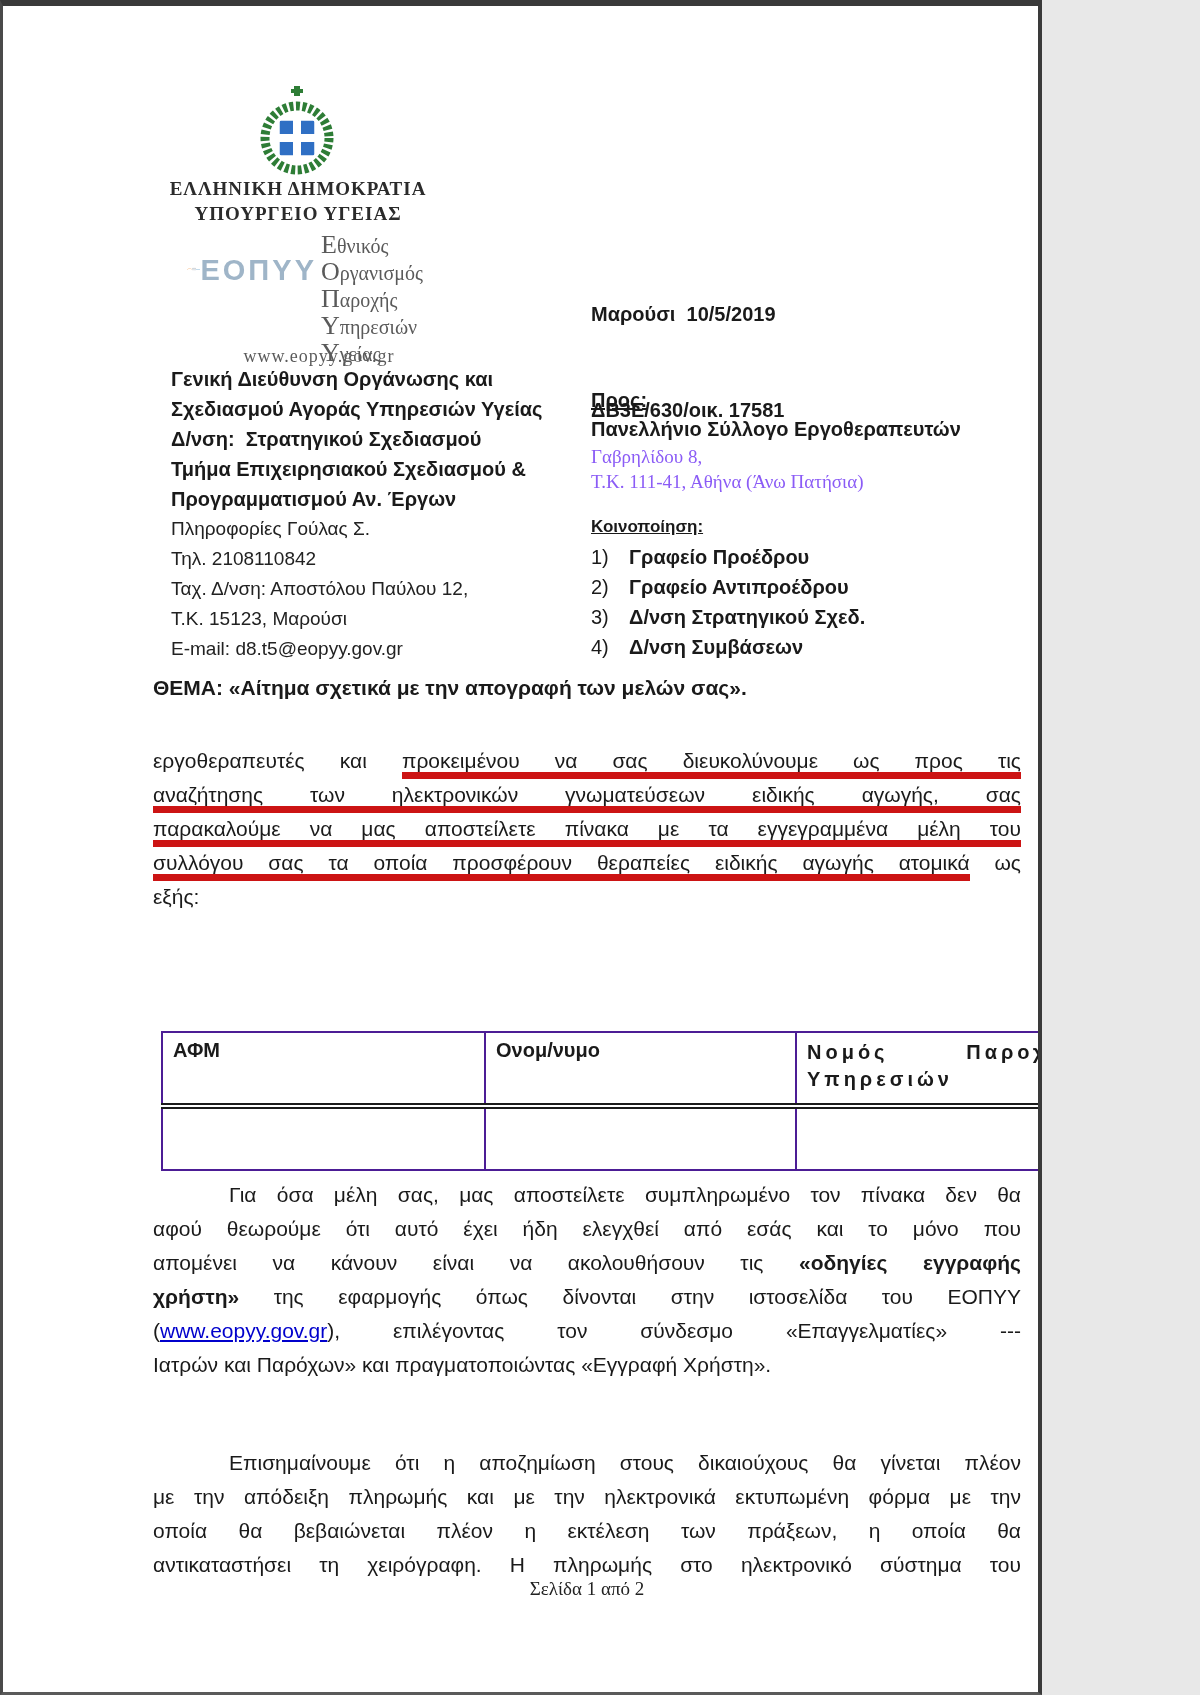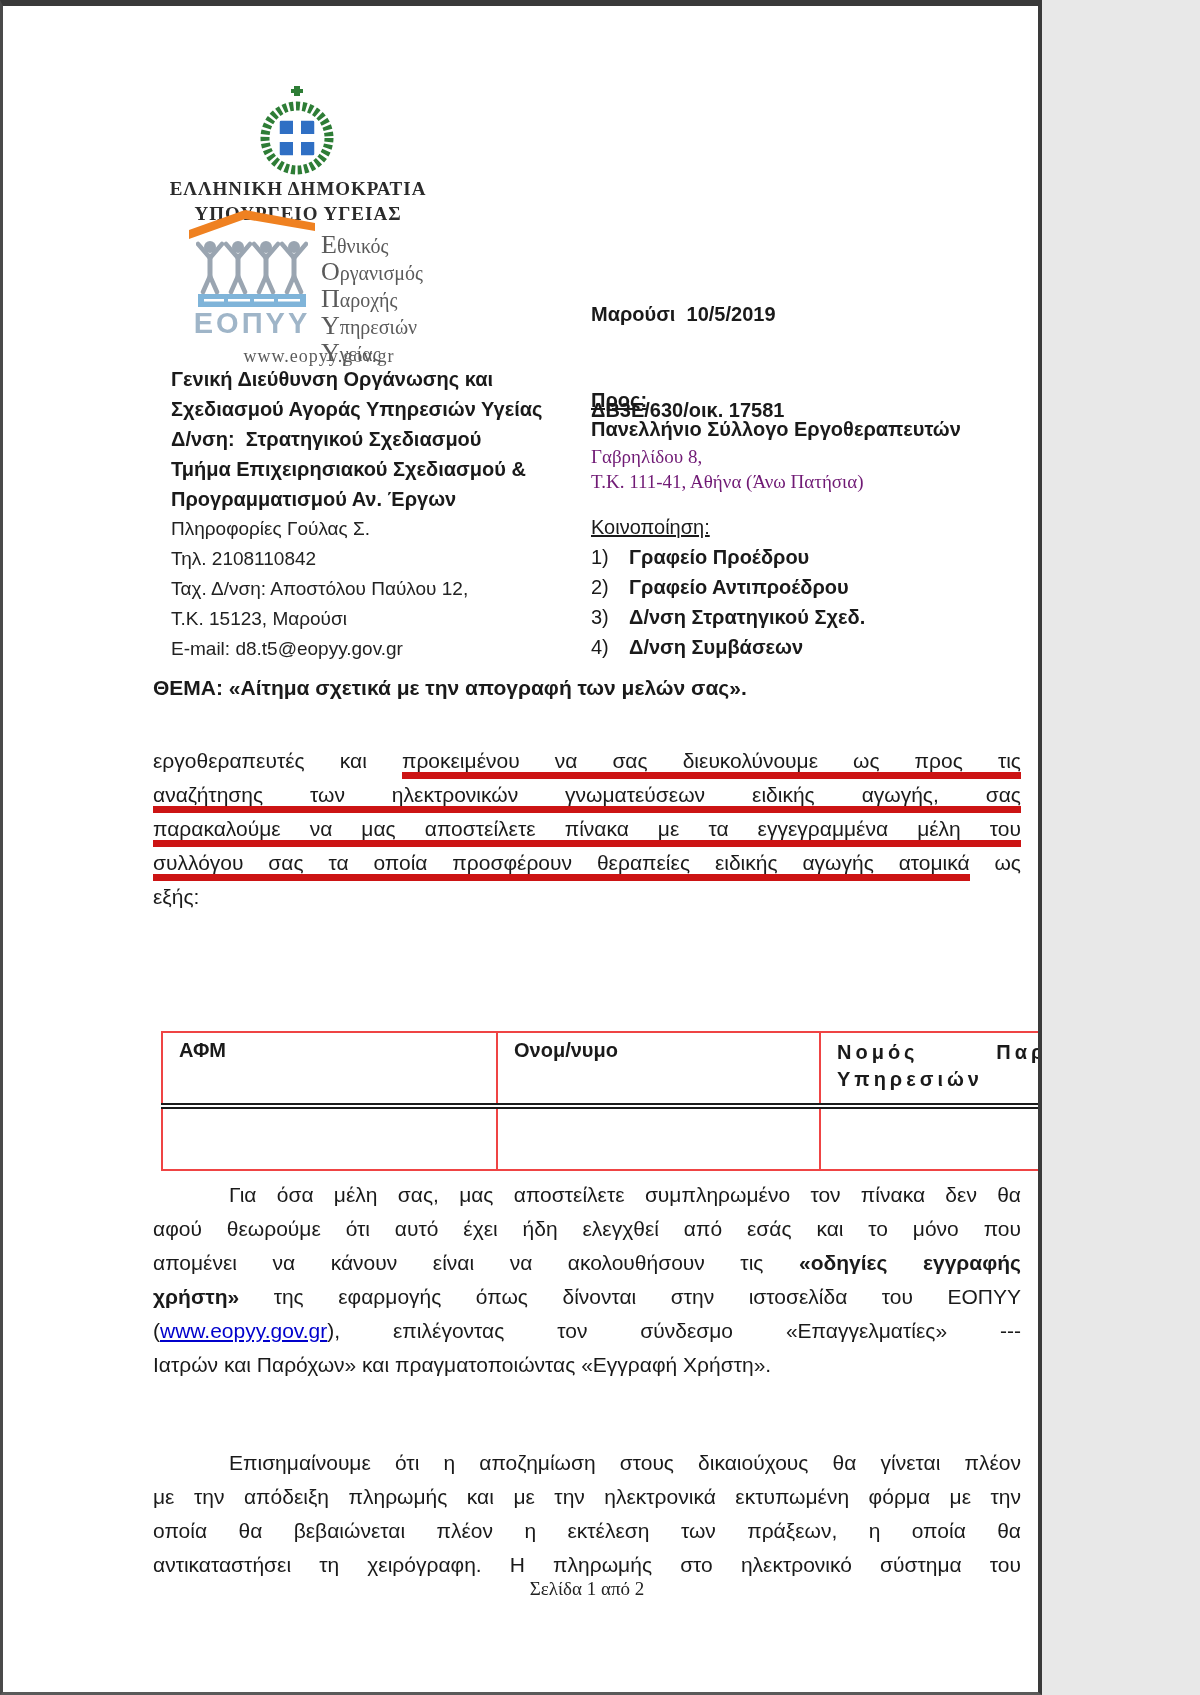--- a/index.html
+++ b/index.html
@@ -20,61 +20,61 @@
 
   
   .emblem{left:250px;top:80px;width:88px;height:96px;}
 
   
   .ministry{left:140px;top:170px;width:310px;text-align:center;
     font-family:"Liberation Serif","DejaVu Serif",serif;
     font-weight:bold;font-size:19px;line-height:25px;color:#2b2b2b;letter-spacing:1px;}
 
   
-  .logo-graphic{left:184px;top:204px;width:130px;display:flex;flex-direction:column;align-items:center;}
+  .logo-graphic{left:184px;top:236px;width:130px;display:flex;flex-direction:row;align-items:center;}
   .logo-wordmark{font-weight:bold;font-size:29px;letter-spacing:3px;color:#9fb5c8;line-height:30px;margin-top:1px;}
   .logo-name{left:318px;top:226px;width:150px;
     font-family:"Liberation Serif","DejaVu Serif",serif;color:#5a5a5a;font-size:20px;line-height:26px;}
   .logo-name .org-line::first-letter{font-size:26px;}
   .website{left:196px;top:340px;width:240px;text-align:center;
     font-family:"Liberation Serif","DejaVu Serif",serif;color:#5a5a5a;font-size:18px;letter-spacing:1px;}
 
   
   .dateblock{left:588px;top:228px;font-weight:bold;font-size:20px;line-height:32px;white-space:pre;}
 
   
   .sender{left:168px;top:358px;width:420px;}
   .sender .b{font-weight:bold;font-size:20px;line-height:30px;white-space:pre;}
   .sender .r{font-size:19px;line-height:30px;white-space:pre;color:#222;}
 
   
   .recipient{left:588px;top:380px;width:430px;}
   .rec-label{font-weight:bold;font-size:20px;line-height:28px;text-decoration:underline;}
   .rec-name{font-weight:bold;font-size:20px;line-height:30px;}
-  .rec-addr{font-family:"Liberation Serif","DejaVu Serif",serif;font-size:19px;line-height:25px;color:#701a75;}
+  .rec-addr{font-family:"Liberation Serif","DejaVu Serif",serif;font-size:19px;line-height:25px;color:#8b5cf6;}
   .cc{left:588px;top:506px;width:430px;}
-  .cc-label{font-weight:normal;font-size:20px;line-height:30px;text-decoration:underline;}
+  .cc-label{font-weight:bold;font-size:17px;line-height:30px;text-decoration:underline;}
   .cc-row{display:flex;font-weight:bold;font-size:20px;line-height:30px;}
   .cc-num{width:38px;font-weight:normal;}
 
   
   .subject{left:150px;top:670px;width:880px;font-weight:bold;font-size:21px;}
 
   
   .para{left:150px;width:868px;font-size:21px;}
   .bline{height:34px;line-height:34px;text-align:justify;text-align-last:justify;white-space:normal;}
   .bline.last{text-align-last:left;}
   .indent::before{content:"";display:inline-block;width:76px;}
   .redline{border-bottom:7px solid #cc1414;}
   .boldseg{font-weight:bold;}
   .linkseg{color:#0000cc;text-decoration:underline;cursor:pointer;}
 
   
   .blanktable{left:158px;top:1025px;width:862px;border-collapse:collapse;table-layout:fixed;}
-  .blanktable td{border:2px solid #ef4444;vertical-align:top;padding:6px 16px;font-size:20px;font-weight:bold;}
+  .blanktable td{border:2px solid #4c1d95;vertical-align:top;padding:6px 10px;font-size:20px;font-weight:bold;}
   .blanktable tr.hdr td{height:58px;border-bottom:6px double #1a1a1a;}
   .blanktable tr.datarow td{height:48px;}
   .cell-justify{text-align:justify;text-align-last:left;letter-spacing:4px;line-height:27px;}
 
   
   .footer{left:150px;top:1572px;width:868px;text-align:center;
     font-family:"Liberation Serif","DejaVu Serif",serif;font-size:19px;color:#222;}
 </style>
 </head>
 <body>

